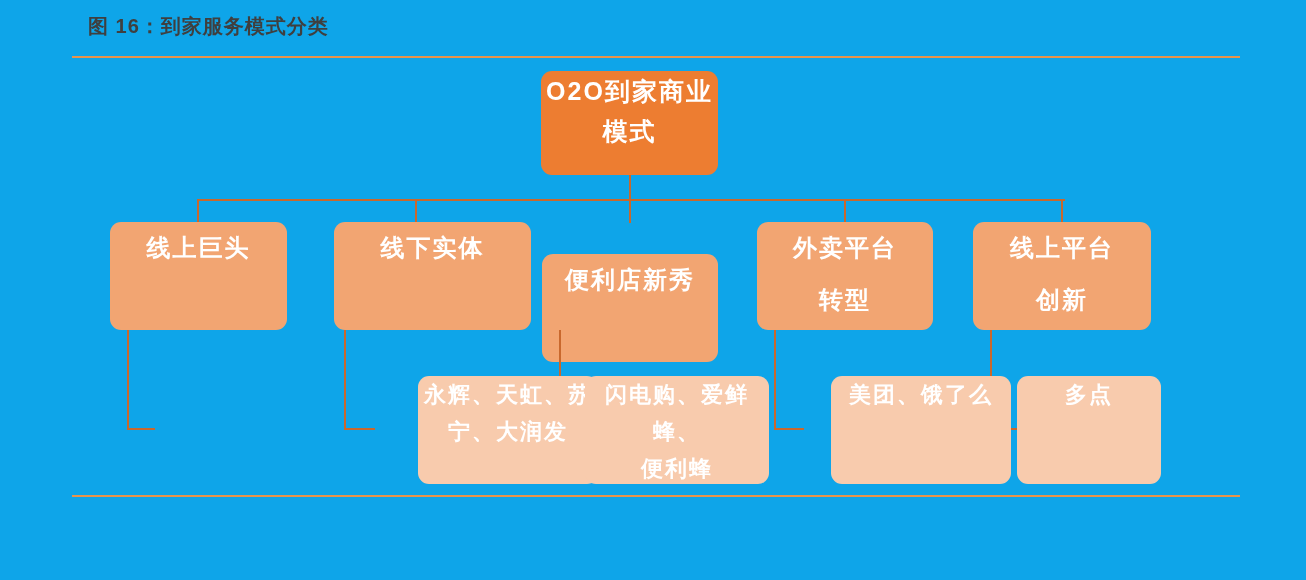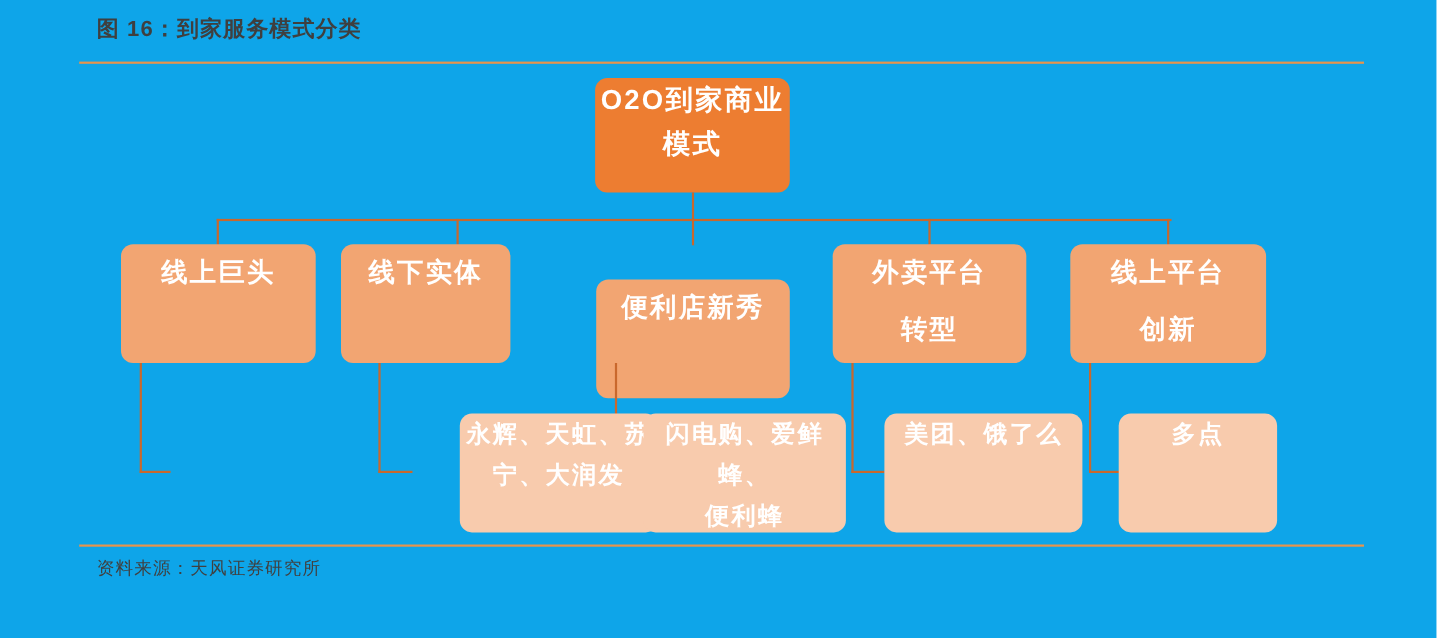--- a/index.html
+++ b/index.html
@@ -64,37 +64,37 @@
 
   .level2 {
     top: 222px;
     height: 108px;
     background: #f2a572;
     font-size: 24px;
     font-weight: bold;
   }
   .level2 .box-label { line-height: 52px; }
   .b1 { left: 110px; width: 177px; }
-  .b2 { left: 310px; width: 154px; }
+  .b2 { left: 334px; width: 197px; }
   .b3 { left: 542px; width: 176px; margin-top: 32px; }
   .b4 { left: 757px; width: 176px; }
   .b5 { left: 973px; width: 178px; }
 
   .level3 {
     top: 376px;
     height: 108px;
     background: #f8cbad;
     font-size: 22px;
     font-weight: bold;
   }
   .level3 .box-label { line-height: 37px; }
   .c1 { left: 153px;  width: 180px; }
   .c2 { left: 373px;  width: 180px; margin-left: 45px; }
   .c3 { left: 585px;  width: 184px; }
-  .c4 { left: 804px;  width: 180px; }
+  .c4 { left: 831px;  width: 180px; }
   .c5 { left: 1017px; width: 144px; }
 
   .conn {
     position: absolute;
     background: #c9682d;
   }
   .vline { width: 2px; }
   .hline { height: 2px; }
 
   .conn-root-stem { left: 629px; top: 175px; height: 26px; }
@@ -178,15 +178,14 @@
 便利蜂</span>
   </div>
   <div class="box level3 c4">
     <span class="box-label">美团、饿了么</span>
   </div>
   <div class="box level3 c5">
     <span class="box-label">多点</span>
   </div>
 
   <div class="rule rule-bottom"></div>
-  <div class="source">资料来源：天风证券研究所</div>
 
 </div>
 
 </body></html>

